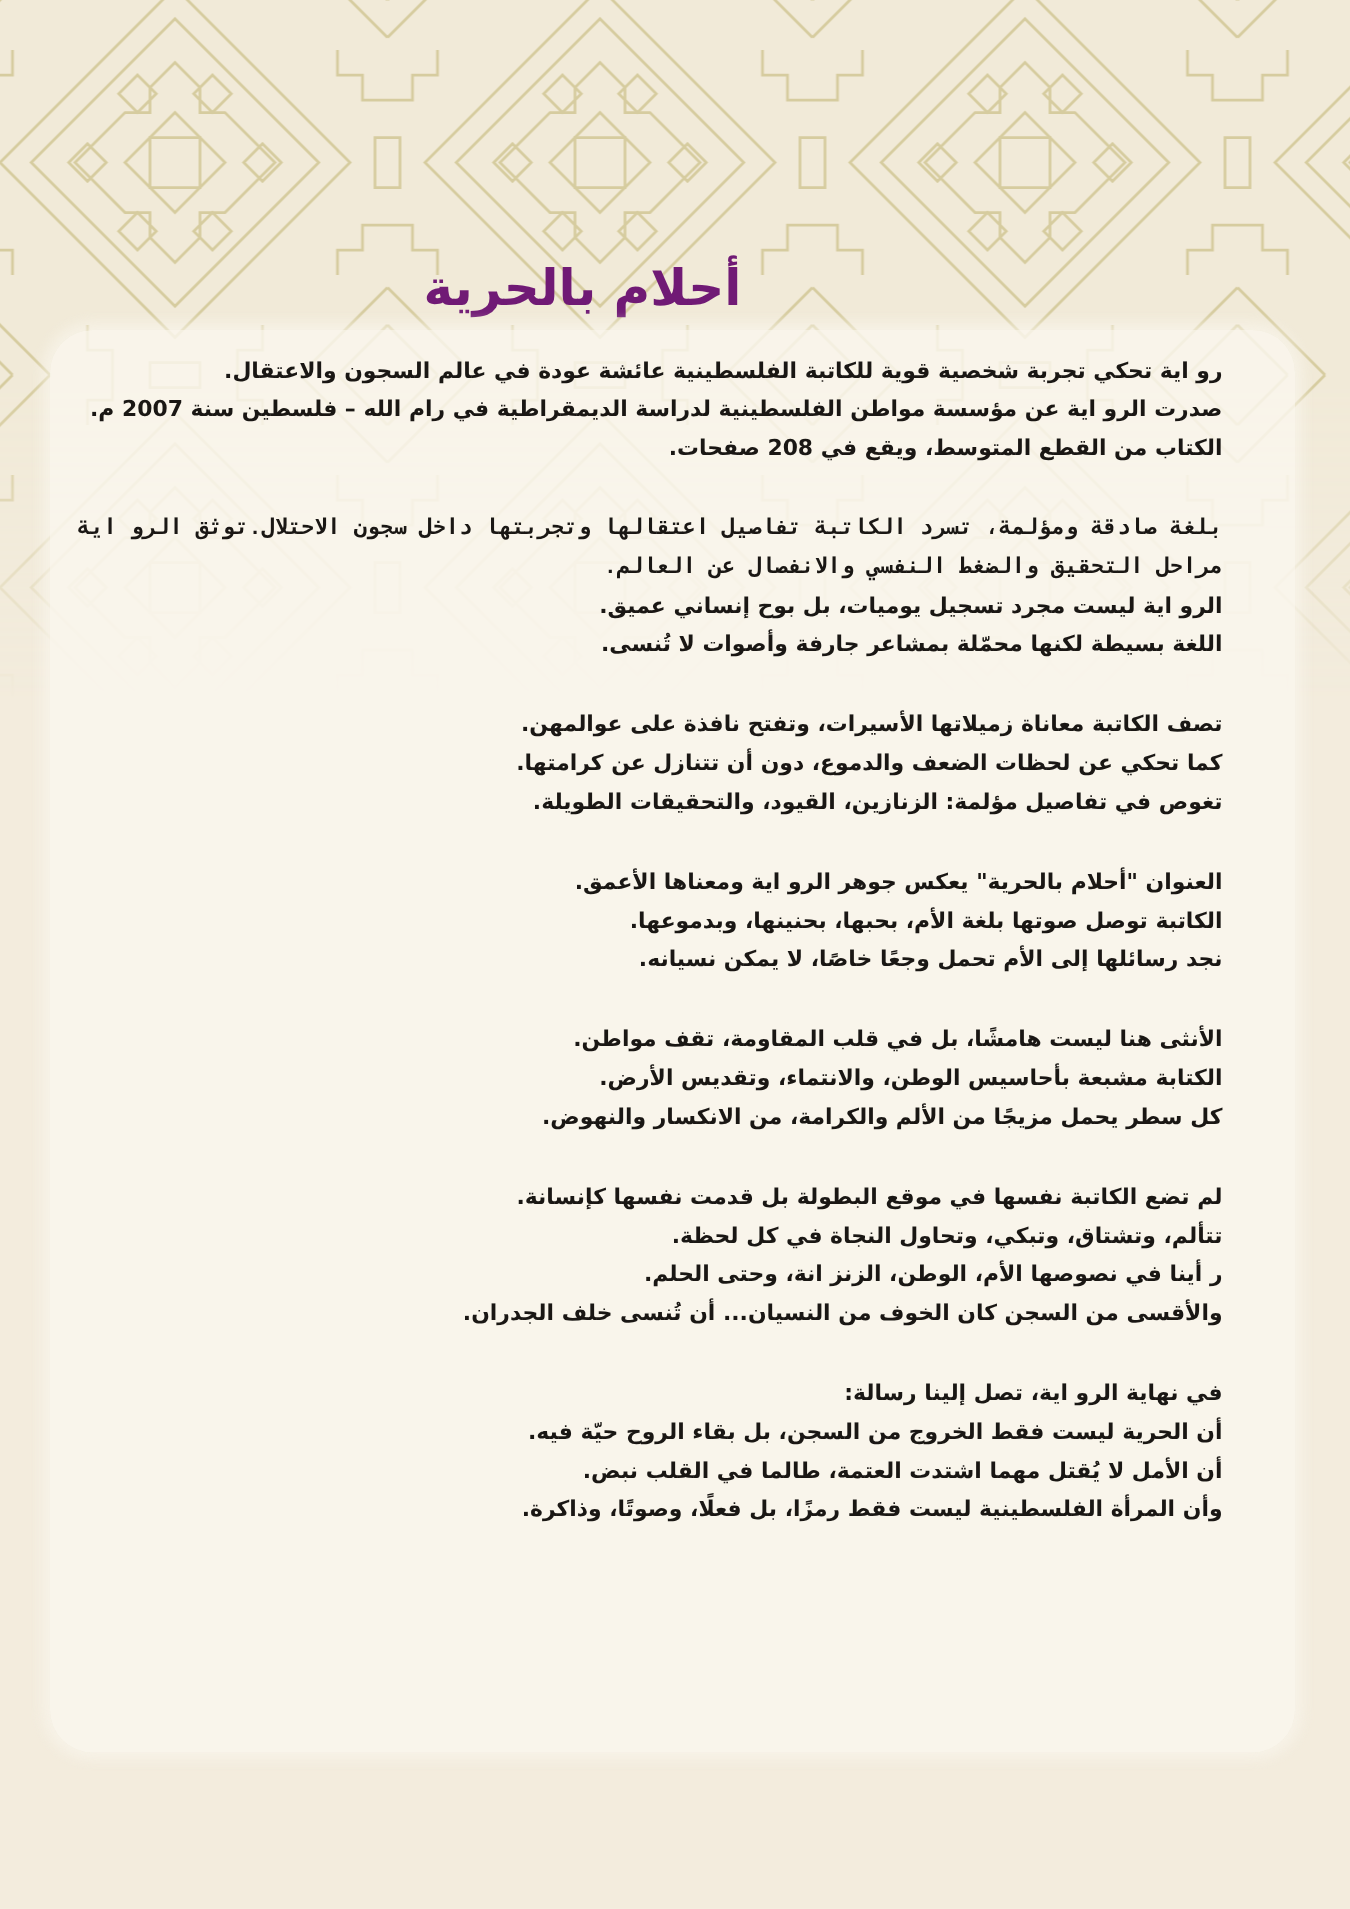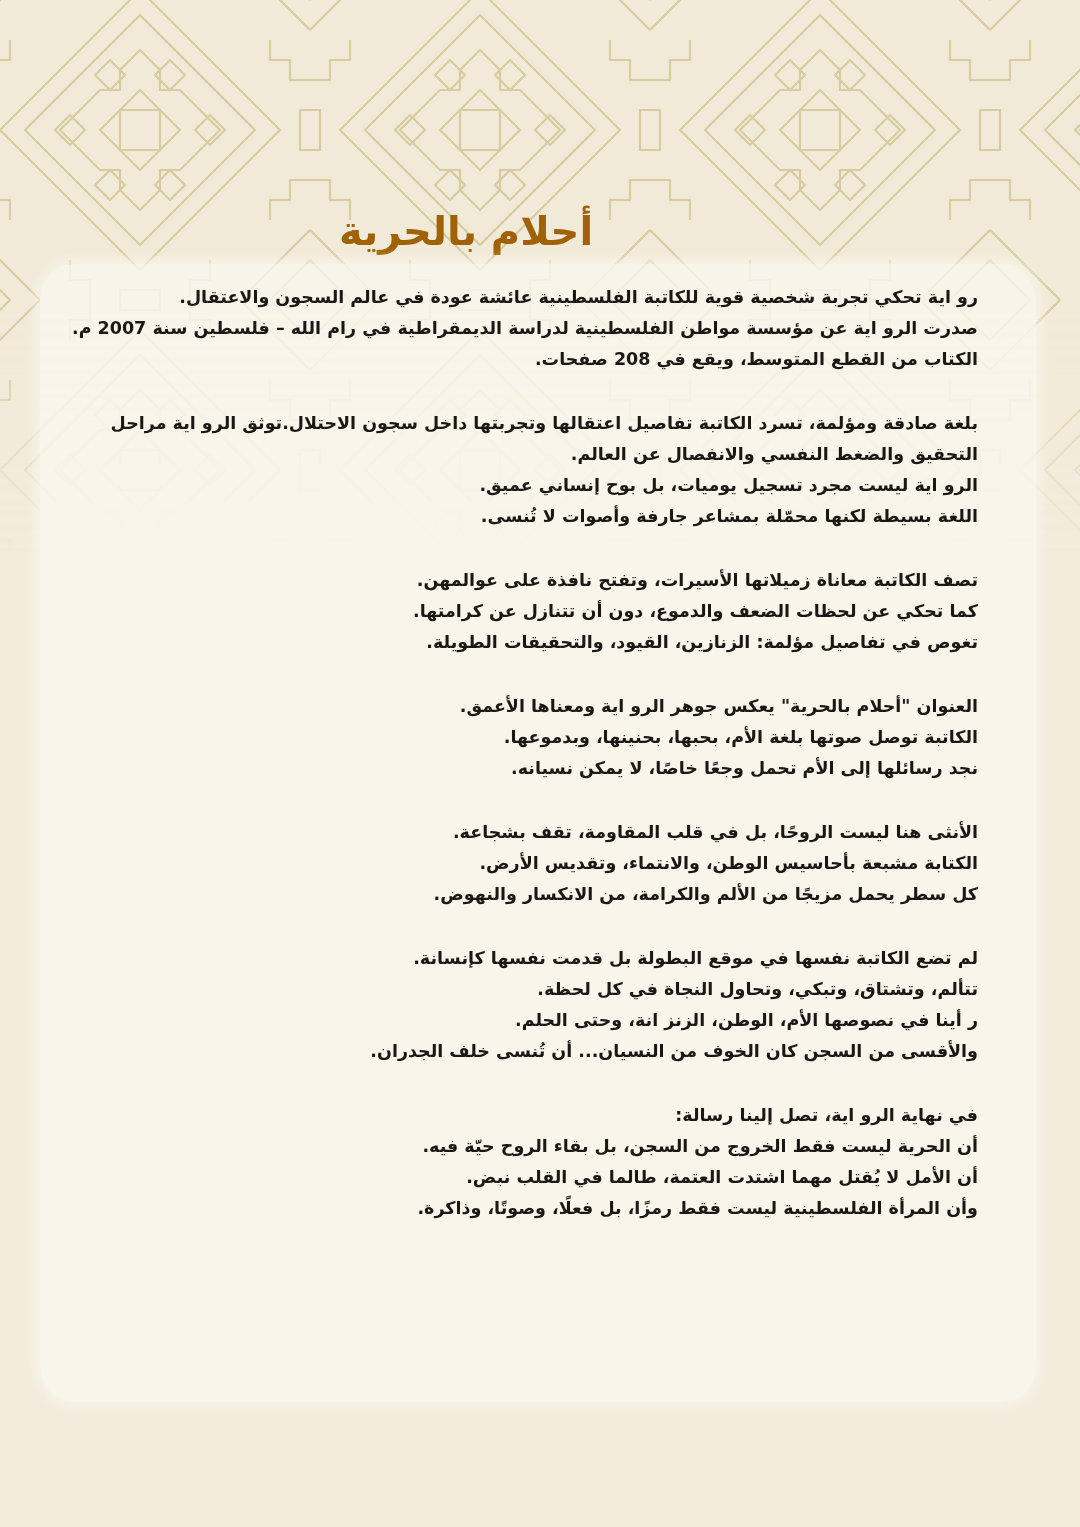--- a/index.html
+++ b/index.html
@@ -30,21 +30,21 @@
       width: 1080px; height: 967px;
       background: #f3ecdd;
     }
     .title {
       position: absolute;
       left: 0;
       top: 172px;
       width: 932px;
       text-align: center;
       direction: rtl;
-      color: #a16207;
+      color: #701a75;
       font-family: "DejaVu Sans", sans-serif;
       font-weight: bold;
       font-size: 40px;
       line-height: 64px;
     }
     .card {
       position: absolute;
       left: 40px;
       top: 264px;
       width: 996px;
@@ -68,20 +68,21 @@
     }
     .para {
       margin: 0 0 33px 0;
     }
     .line {
       display: block;
       white-space: nowrap;
     }
     .line.wrap {
       white-space: normal;
+      font-family: Liberation Mono, monospace;
     }
   </style>
 </head>
 <body>
 
 <div class="pattern">
   <svg width="1080" height="560" viewBox="0 0 1080 560" xmlns="http://www.w3.org/2000/svg">
     <defs>
       <pattern id="geo" x="-30" y="-40" width="340" height="340" patternUnits="userSpaceOnUse">
         <g fill="none" stroke="#d6cc9f" stroke-width="2.2" stroke-linejoin="miter">
@@ -148,21 +149,21 @@
     <span class="line">تصف الكاتبة معاناة زميلاتها الأسيرات، وتفتح نافذة على عوالمهن.</span>
     <span class="line">كما تحكي عن لحظات الضعف والدموع، دون أن تتنازل عن كرامتها.</span>
     <span class="line">تغوص في تفاصيل مؤلمة: الزنازين، القيود، والتحقيقات الطويلة.</span>
   </div>
   <div class="para">
     <span class="line">العنوان "أحلام بالحرية" يعكس جوهر الرو اية ومعناها الأعمق.</span>
     <span class="line">الكاتبة توصل صوتها بلغة الأم، بحبها، بحنينها، وبدموعها.</span>
     <span class="line">نجد رسائلها إلى الأم تحمل وجعًا خاصًا، لا يمكن نسيانه.</span>
   </div>
   <div class="para">
-    <span class="line">الأنثى هنا ليست الروحًا، بل في قلب المقاومة، تقف بشجاعة.</span>
+    <span class="line">الأنثى هنا ليست هامشًا، بل في قلب المقاومة، تقف مواطن.</span>
     <span class="line">الكتابة مشبعة بأحاسيس الوطن، والانتماء، وتقديس الأرض.</span>
     <span class="line">كل سطر يحمل مزيجًا من الألم والكرامة، من الانكسار والنهوض.</span>
   </div>
   <div class="para">
     <span class="line">لم تضع الكاتبة نفسها في موقع البطولة بل قدمت نفسها كإنسانة.</span>
     <span class="line">تتألم، وتشتاق، وتبكي، وتحاول النجاة في كل لحظة.</span>
     <span class="line">ر أينا في نصوصها الأم، الوطن، الزنز انة، وحتى الحلم.</span>
     <span class="line">والأقسى من السجن كان الخوف من النسيان... أن تُنسى خلف الجدران.</span>
   </div>
   <div class="para">

